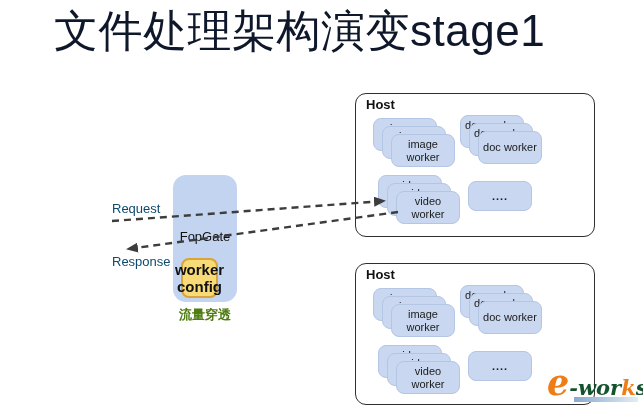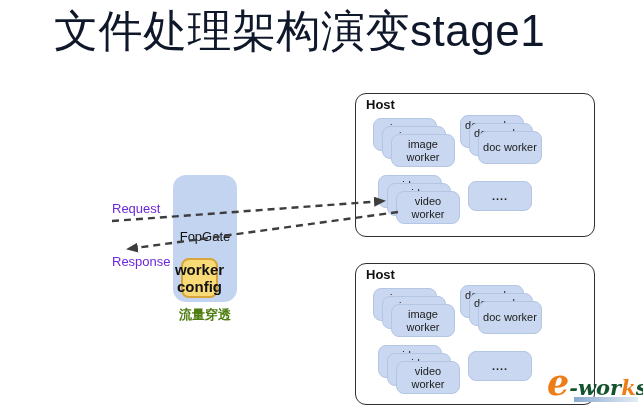--- a/index.html
+++ b/index.html
@@ -6,21 +6,21 @@
   .slide{position:relative;width:643px;height:412px;background:#ffffff;overflow:hidden;
          font-family:"Liberation Sans",sans-serif;color:#111;}
 
   .title{position:absolute;left:54px;top:2px;margin:0;font-size:44px;font-weight:300;
          color:#0f172a;white-space:nowrap;letter-spacing:0.5px;
          font-family:"Liberation Sans",sans-serif;}
 
   
   .arrows{position:absolute;left:0;top:0;z-index:6;pointer-events:none;}
 
-  .flow-label{position:absolute;z-index:7;font-size:13px;color:#6d28d9;}
+  .flow-label{position:absolute;z-index:7;font-size:13px;color:#0c4a6e;}
   .req{left:112px;top:201px;}
   .resp{left:112px;top:254px;}
 
   
   .gate{position:absolute;left:173px;top:175px;width:64px;height:127px;
         background:#c3d4f0;border-radius:13px;z-index:2;}
   .gate-label{position:absolute;left:0;top:54px;width:100%;text-align:center;
               font-size:13px;color:#111;}
   .config{position:absolute;left:8px;top:83px;width:37px;height:40px;box-sizing:border-box;
           background:#f8da76;border:2px solid #d9a43a;border-radius:8px;

